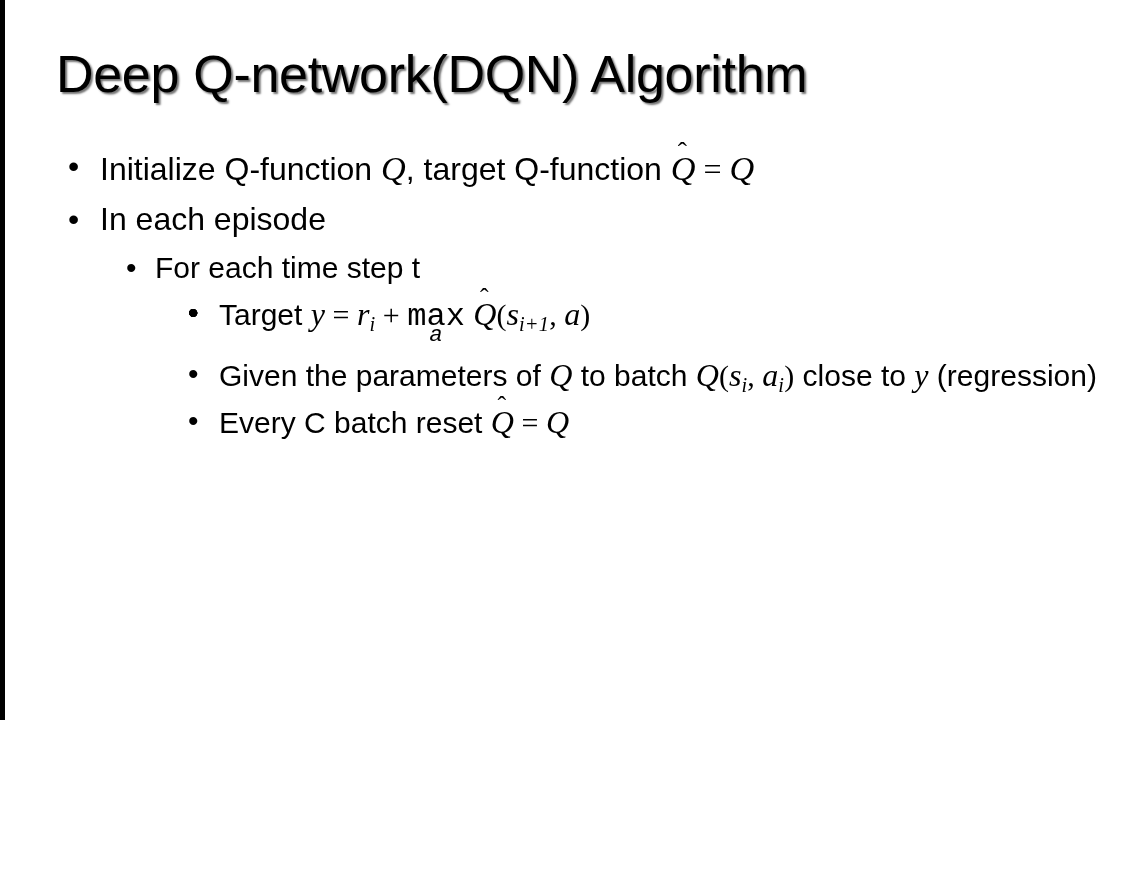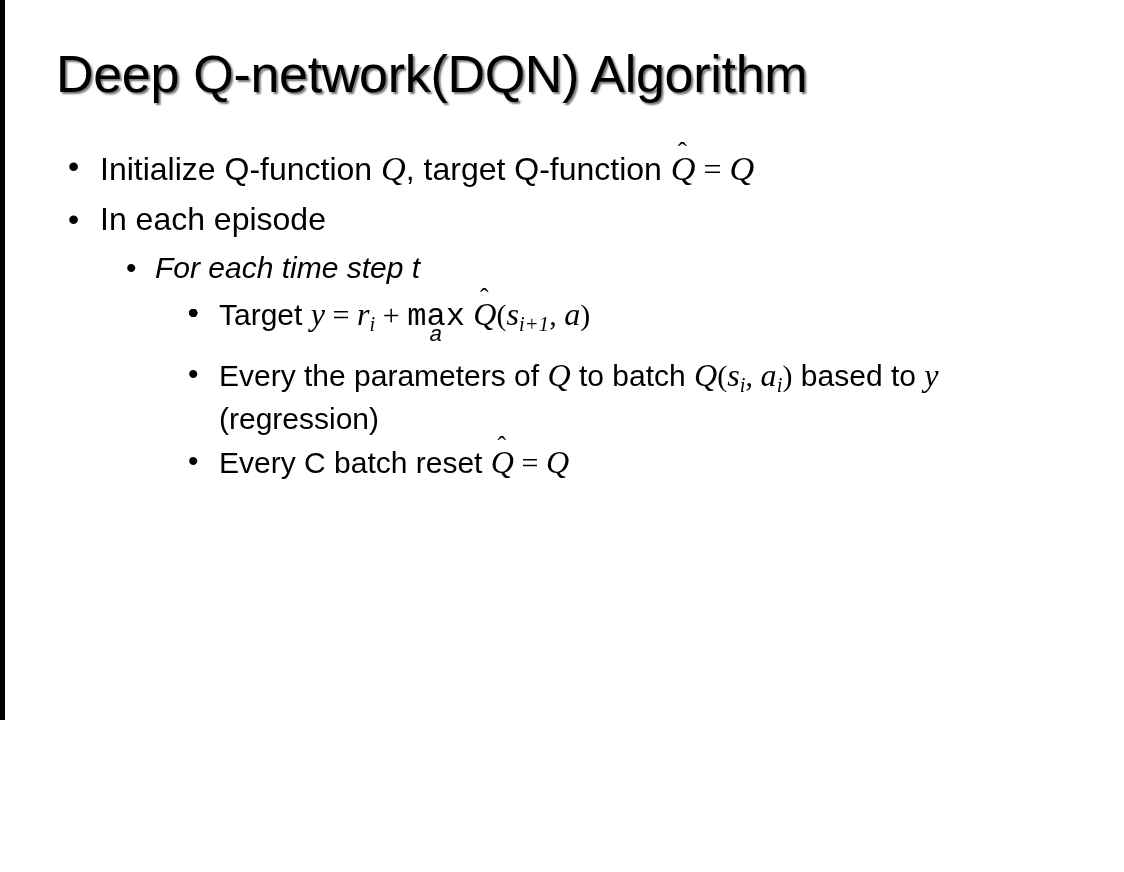--- a/index.html
+++ b/index.html
@@ -72,21 +72,21 @@
   .lvl1 .txt { padding-left: 32px; }
 
   
   .lvl2 {
     padding-left: 126px;
     font-size: 30px;
     line-height: 1.30;
     margin-bottom: 6px;
   }
   .lvl2 .marker { left: 126px; }
-  .lvl2 .txt { padding-left: 29px; font-style: italic; }
+  .lvl2 .txt { padding-left: 29px; }
 
   
   .lvl3 {
     padding-left: 188px;
     font-size: 30px;
     line-height: 1.33;
     margin-bottom: 2px;
     padding-right: 26px;
   }
   .lvl3 .marker { left: 188px; }
@@ -187,21 +187,21 @@
       <span class="marker">•</span>
     </div>
 
     <div class="bullet lvl3" style="margin-bottom:16px;">
       <span class="marker">•</span>
       <span class="txt"><span>Target </span><span class="m">y</span><span class="mr"> = </span><span class="m">r</span><span class="sub">i</span><span class="mr"> + </span><span class="op"><span>max</span><span class="under">a</span></span><span class="sp">&nbsp;</span><span class="hat"><span class="m">Q</span><span class="hatmark">ˆ</span></span><span class="mr">(</span><span class="m">s</span><span class="sub">i+1</span><span class="mr">, </span><span class="m">a</span><span class="mr">)</span></span>
     </div>
 
     <div class="bullet lvl3">
       <span class="marker">•</span>
-      <span class="txt"><span>Every the parameters of </span><span class="m">Q</span><span> to batch </span><span class="m">Q</span><span class="mr">(</span><span class="m">s</span><span class="sub">i</span><span class="mr">, </span><span class="m">a</span><span class="sub">i</span><span class="mr">)</span><span> based to </span><span class="m">y</span><span> (regression)</span></span>
+      <span class="txt"><span>Given the parameters of </span><span class="m">Q</span><span> to batch </span><span class="m">Q</span><span class="mr">(</span><span class="m">s</span><span class="sub">i</span><span class="mr">, </span><span class="m">a</span><span class="sub">i</span><span class="mr">)</span><span> close to </span><span class="m">y</span><span> (regression)</span></span>
     </div>
 
     <div class="bullet lvl3">
       <span class="marker">•</span>
       <span class="txt"><span>Every C batch reset </span><span class="hat"><span class="m">Q</span><span class="hatmark">ˆ</span></span><span class="mr"> = </span><span class="m">Q</span></span>
     </div>
 
   </div>
 </div>
 

